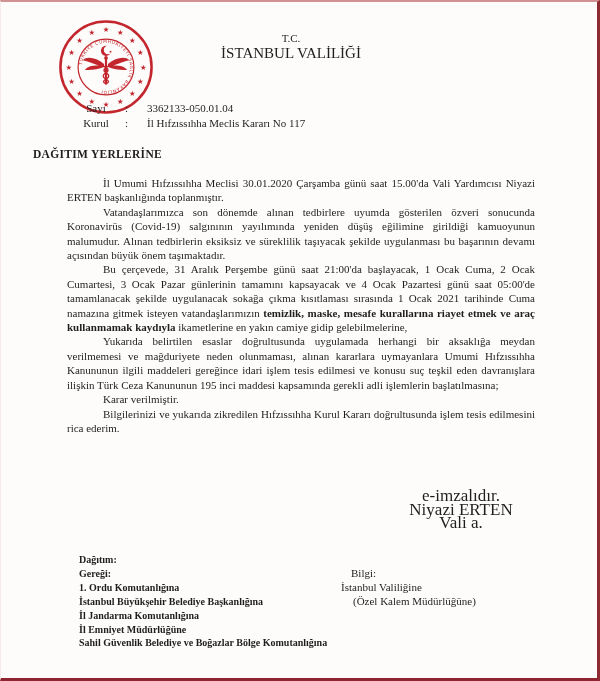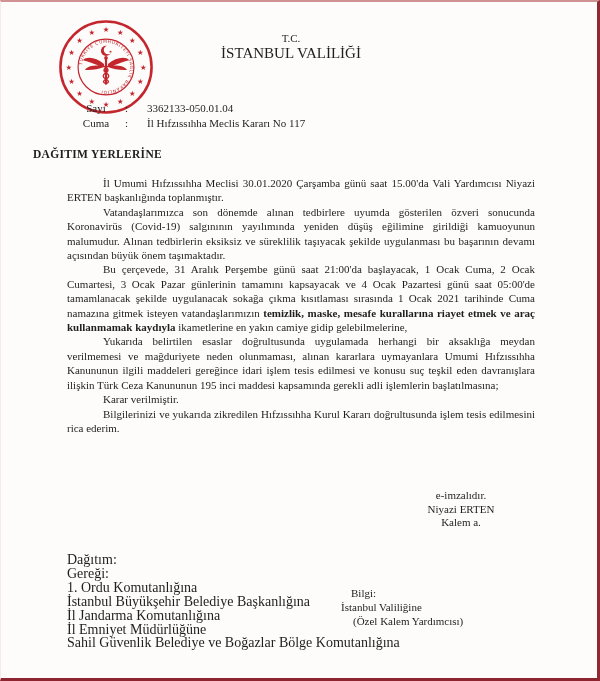--- a/index.html
+++ b/index.html
@@ -34,31 +34,31 @@
     text-align:left; font-weight:bold; font-size:11.5px; letter-spacing:0.3px;margin-left:32px;
   }
   .body-text {
     position:absolute; left:66px; top:174px; width:468px;
     font-size:11px; line-height:14.4px; text-align:justify;
   }
   .body-text p { margin:0; text-indent:36px; }
   .bold-run { font-weight:bold; }
   .signature {
     position:absolute; left:380px; top:487px; width:160px;
-    text-align:center; font-size:11px; line-height:13.6px;
+    text-align:center; font-size:17px; line-height:13.6px;
   }
   .distribution {
-    position:absolute; left:66px; top:551px;
-    font-size:14px; line-height:13.9px;
+    position:absolute; left:78px; top:551px;
+    font-size:10px; line-height:13.9px;font-weight:bold;
   }
   .distribution-info {
     position:absolute; left:340px; top:565px;
     font-size:11px; line-height:13.9px;
   }
-  .indent-sm { padding-left:10px;margin-top:20px; }
+  .indent-sm { padding-left:10px; }
   .indent-md { padding-left:12px; }
 </style>
 </head>
 <body>
 
 <div class="page">
 
   <svg class="seal" viewBox="0 0 100 100" xmlns="http://www.w3.org/2000/svg" xmlns:xlink="http://www.w3.org/1999/xlink">
     <circle cx="50" cy="50" r="46.5" fill="none" stroke="#c4262e" stroke-width="2.6"></circle>
     <g fill="#c4262e" font-family="DejaVu Sans, sans-serif" font-size="7.5" text-anchor="middle">
@@ -104,52 +104,52 @@
     <div class="header-line2">İSTANBUL VALİLİĞİ</div>
   </div>
 
   <div class="meta">
     <div class="meta-row">
       <span class="meta-label">Sayı</span>
       <span class="meta-sep">:</span>
       <span class="meta-value">3362133-050.01.04</span>
     </div>
     <div class="meta-row">
-      <span class="meta-label">Cuma</span>
+      <span class="meta-label">Kurul</span>
       <span class="meta-sep">:</span>
       <span class="meta-value">İl Hıfzıssıhha Meclis Kararı No 117</span>
     </div>
   </div>
 
   <div class="doc-heading">DAĞITIM YERLERİNE</div>
 
   <div class="body-text">
     <p>İl Umumi Hıfzıssıhha Meclisi 30.01.2020 Çarşamba günü saat 15.00'da Vali Yardımcısı Niyazi ERTEN başkanlığında toplanmıştır.</p>
     <p>Vatandaşlarımızca son dönemde alınan tedbirlere uyumda gösterilen özveri sonucunda Koronavirüs (Covid-19) salgınının yayılımında yeniden düşüş eğilimine girildiği kamuoyunun malumudur. Alınan tedbirlerin eksiksiz ve süreklilik taşıyacak şekilde uygulanması bu başarının devamı açısından büyük önem taşımaktadır.</p>
     <p><span>Bu çerçevede, 31 Aralık Perşembe günü saat 21:00'da başlayacak, 1 Ocak Cuma, 2 Ocak Cumartesi, 3 Ocak Pazar günlerinin tamamını kapsayacak ve 4 Ocak Pazartesi günü saat 05:00'de tamamlanacak şekilde uygulanacak sokağa çıkma kısıtlaması sırasında 1 Ocak 2021 tarihinde Cuma namazına gitmek isteyen vatandaşlarımızın </span><span class="bold-run">temizlik, maske, mesafe kurallarına riayet etmek ve araç kullanmamak kaydıyla</span><span> ikametlerine en yakın camiye gidip gelebilmelerine,</span></p>
     <p>Yukarıda belirtilen esaslar doğrultusunda uygulamada herhangi bir aksaklığa meydan verilmemesi ve mağduriyete neden olunmaması, alınan kararlara uymayanlara Umumi Hıfzıssıhha Kanununun ilgili maddeleri gereğince idari işlem tesis edilmesi ve konusu suç teşkil eden davranışlara ilişkin Türk Ceza Kanununun 195 inci maddesi kapsamında gerekli adli işlemlerin başlatılmasına;</p>
     <p>Karar verilmiştir.</p>
     <p>Bilgilerinizi ve yukarıda zikredilen Hıfzıssıhha Kurul Kararı doğrultusunda işlem tesis edilmesini rica ederim.</p>
   </div>
 
   <div class="signature">
     <div>e-imzalıdır.</div>
     <div>Niyazi ERTEN</div>
-    <div>Kalem a.</div>
+    <div>Vali a.</div>
   </div>
 
   <div class="distribution">
     <div>Dağıtım:</div>
     <div>Gereği:</div>
     <div>1. Ordu Komutanlığına</div>
     <div>İstanbul Büyükşehir Belediye Başkanlığına</div>
     <div>İl Jandarma Komutanlığına</div>
     <div>İl Emniyet Müdürlüğüne</div>
     <div>Sahil Güvenlik Belediye ve Boğazlar Bölge Komutanlığına</div>
   </div>
 
   <div class="distribution-info">
     <div class="indent-sm">Bilgi:</div>
     <div>İstanbul Valiliğine</div>
-    <div class="indent-md">(Özel Kalem Yardımcısı)</div>
+    <div class="indent-md">(Özel Kalem Müdürlüğüne)</div>
   </div>
 
 </div>
 
 </body></html>

